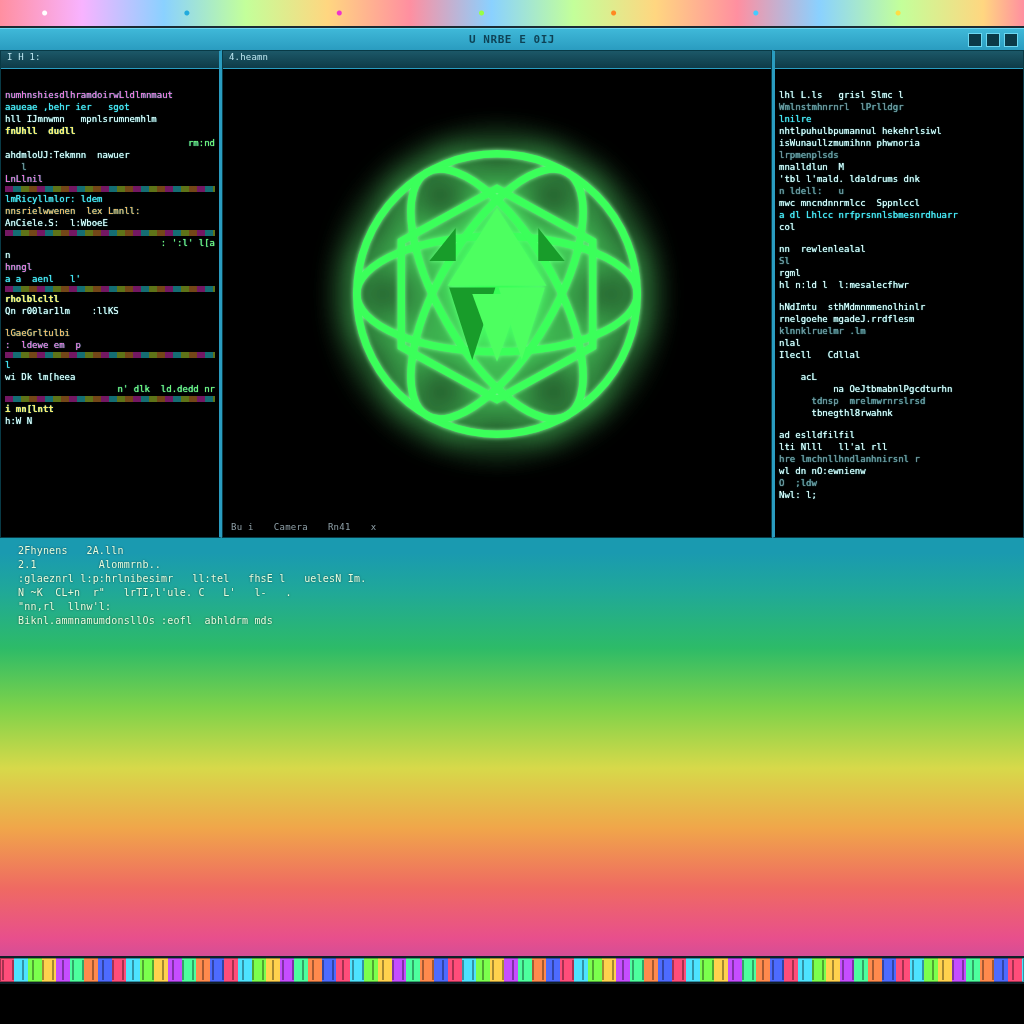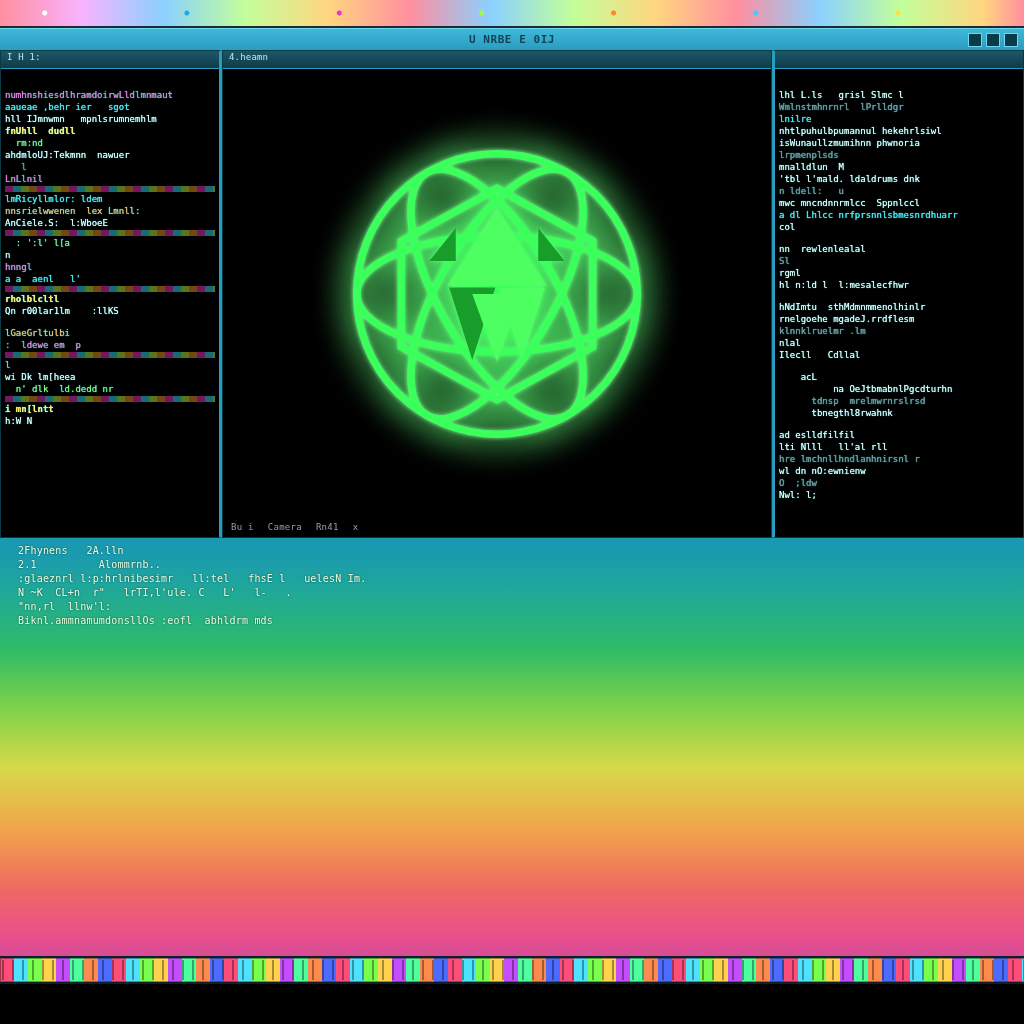--- a/index.html
+++ b/index.html
@@ -67,41 +67,41 @@
   
   .code{
     padding:20px 4px;white-space:pre;color:#d8e8ee;
     text-shadow:0 0 1px #5ff;
     filter:contrast(1.1);
   }
   .code span{display:block;}
   .c-m  {color:#ff6bd6;}
   .c-c  {color:#4ce0ff;}
   .c-y  {color:#ffe46b;font-weight:bold;}
-  .c-g  {color:#7bff6b;}
+  .c-g  {color:#7bff6b;text-align:right;}
   .c-o  {color:#ffb05a;}
   .c-w  {color:#e8f4ff;}
   .c-d  {color:#7a8a92;}
   .gap  {height:10px;}
   
   .tear{
     height:6px;background:
       repeating-linear-gradient(90deg,#ff3bd1 0 8px,#34e8ff 8px 16px,#caff3b 16px 24px,#ff9a3b 24px 32px);
     opacity:.45;margin:1px 0;
   }
 
   
   .viewport{
     position:relative;display:flex;align-items:center;justify-content:center;
     background:#000;
   }
   .viewport .status{
     position:absolute;left:8px;bottom:4px;right:8px;
     color:#8fa0a8;font-size:9px;letter-spacing:.03em;
-    display:flex;gap:14px;
+    display:flex;gap:20px;
   }
   .logo{
     width:330px;height:330px;filter:drop-shadow(0 0 18px #30ff50) drop-shadow(0 0 2px #a0ffb0);
   }
   .logo circle.ring{fill:none;stroke:#3bff5a;stroke-width:9;}
   .logo ellipse.arc{fill:none;stroke:#3bff5a;stroke-width:9;}
   .logo path.tri{fill:#4dff60;}
   .logo path.tri.dk{fill:#189c2a;}
   .logo .hex{fill:none;stroke:#3bff5a;stroke-width:9;}
 

